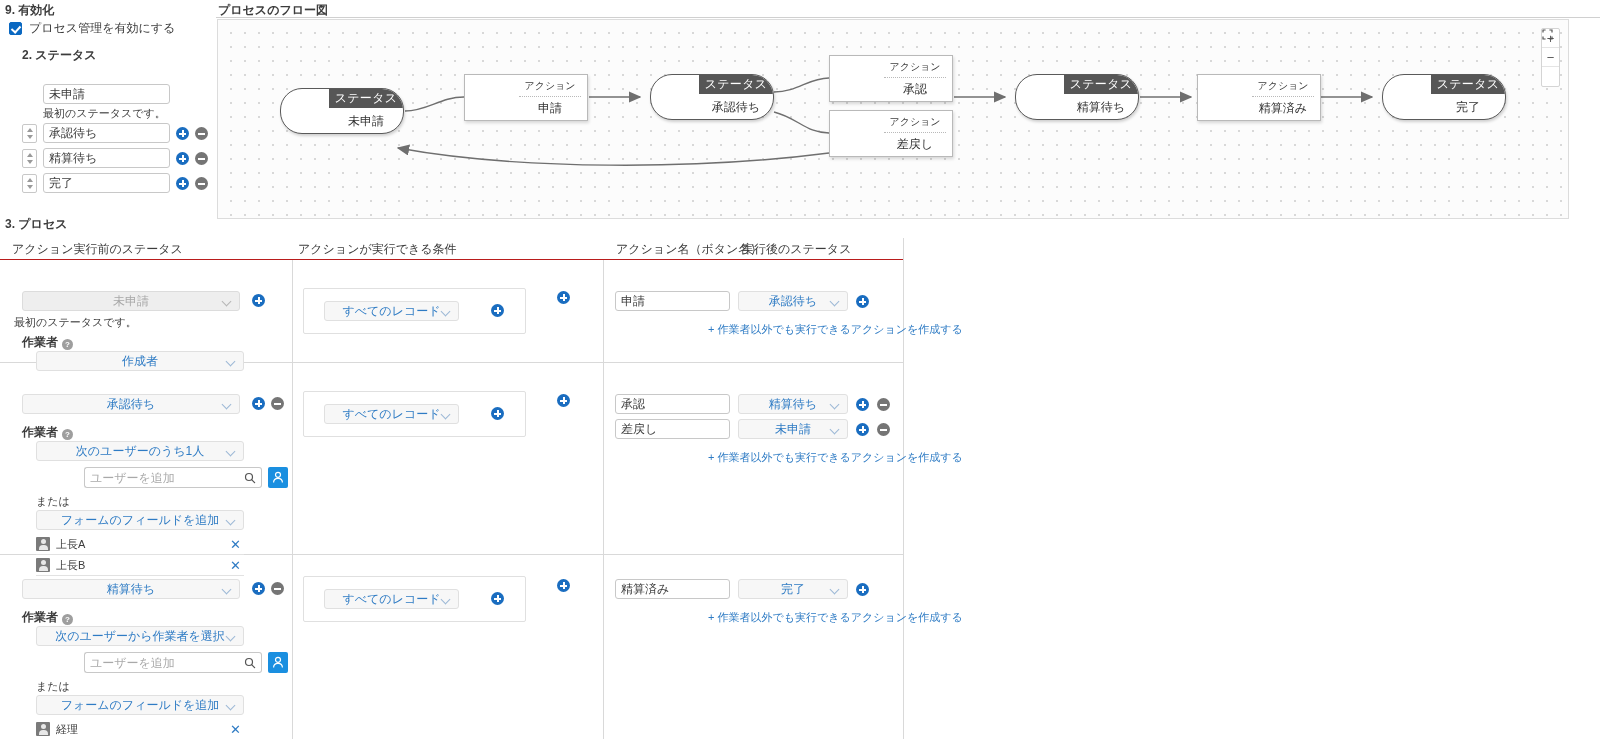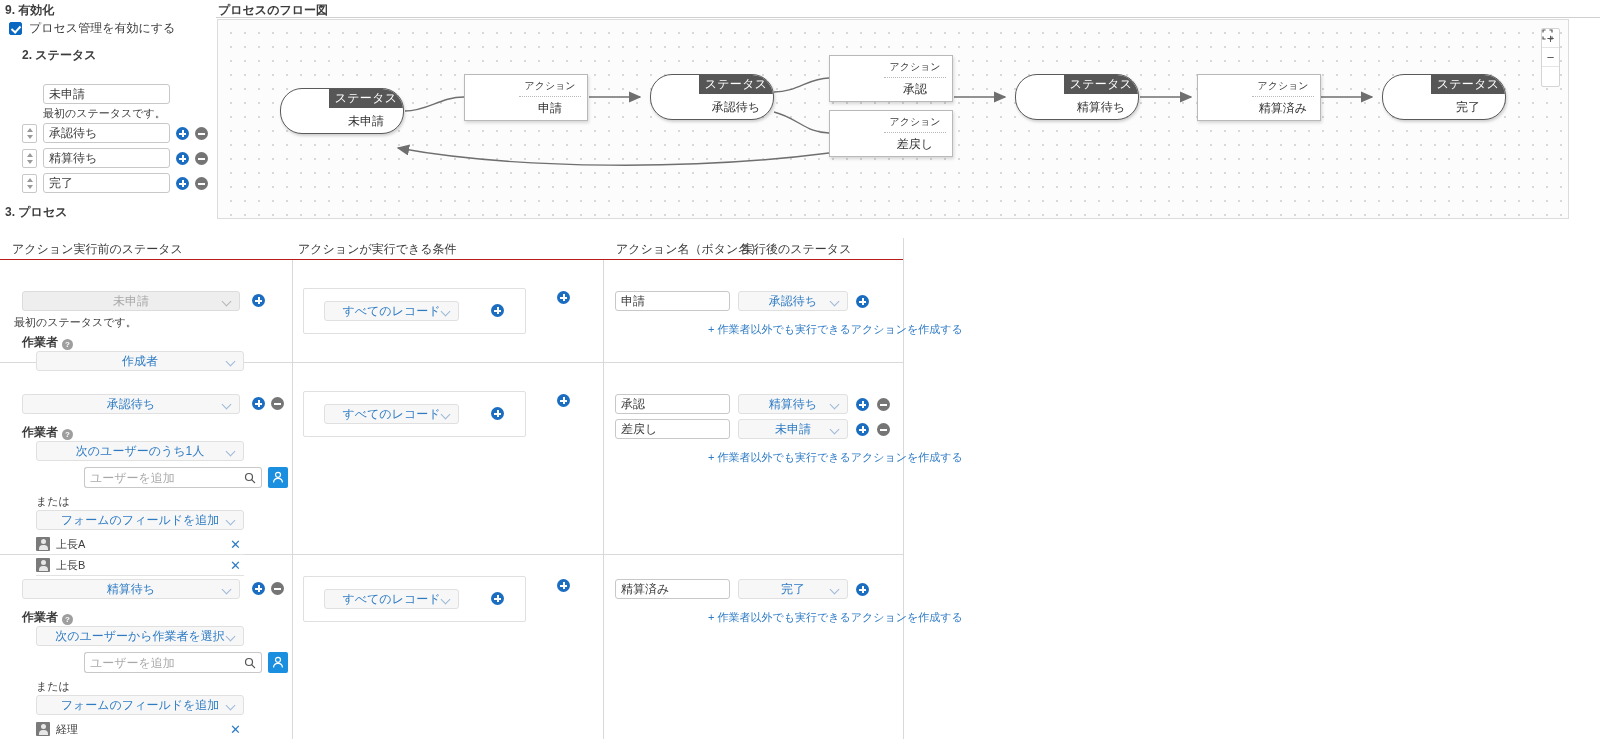--- a/index.html
+++ b/index.html
@@ -64,21 +64,21 @@
   }
   .ic-plus  { background: #1a6dc0; }
   .ic-minus { background: #757575; }
   .ic-plus::before, .ic-plus::after, .ic-minus::before {
     content: ""; position: absolute; background: #fff;
   }
   .ic-plus::before  { left: 3px; top: 6px; width: 7px; height: 2px; }
   .ic-plus::after   { left: 6px; top: 3px; width: 2px; height: 7px; }
   .ic-minus::before { left: 3px; top: 6px; width: 7px; height: 2px; }
 
-  .s3-title { position: absolute; left: 5px; top: 204px; }
+  .s3-title { position: absolute; left: 5px; top: 216px; }
   .s3-desc  { position: absolute; left: 5px; top: 219px; }
 
   
   .diag-title { position: absolute; left: 218px; top: 2px; font-weight: bold; color: #3c3c3c; font-size: 12px; }
   .diag-top-rule { position: absolute; left: 216px; top: 17px; width: 1384px; height: 1px; background: #d0d0d0; }
   .diagram {
     position: absolute; left: 217px; top: 19px; width: 1352px; height: 200px;
     border: 1px solid #dcdcdc; background: #fcfcfc; overflow: hidden;
   }
   .dots {

